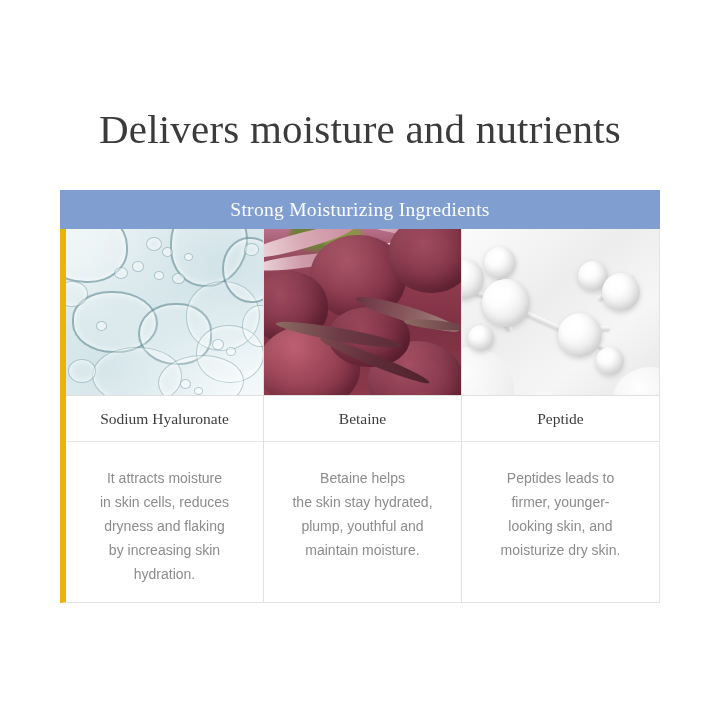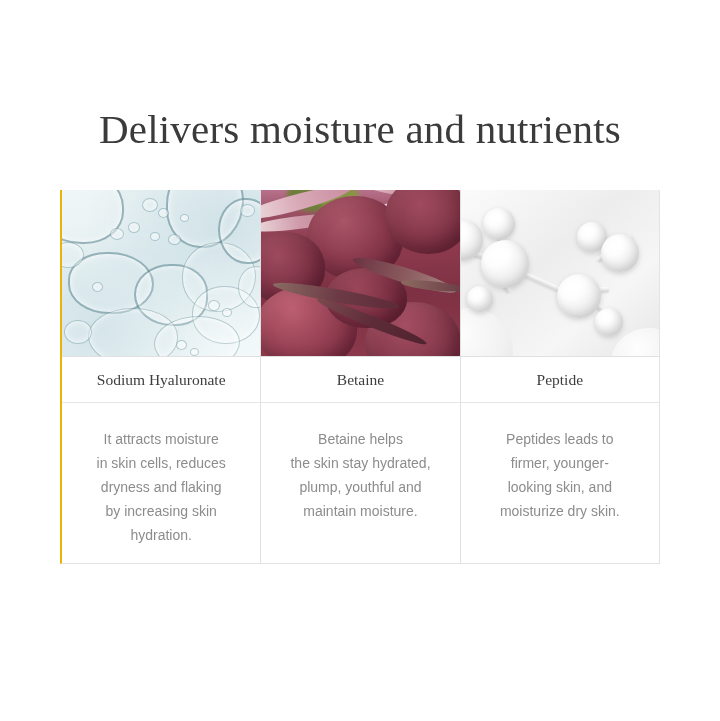--- a/index.html
+++ b/index.html
@@ -56,21 +56,21 @@
     font-family: "Liberation Serif", "DejaVu Serif", serif;
     font-size: 19.5px;
     font-weight: 400;
     letter-spacing: 0.3px;
   }
 
   .table-body {
     display: flex;
     width: 600px;
     height: 374px;
-    border-left: 2px solid #eab308;
+    border-left: 6px solid #eab308;
     border-right: 1px solid #e3e3e3;
     border-bottom: 1px solid #e3e3e3;
     box-sizing: border-box;
   }
 
   .col {
     flex: 1 1 0;
     display: flex;
     flex-direction: column;
     border-right: 1px solid #e0e0e0;
@@ -199,20 +199,23 @@
 </style>
 </head>
 <body>
 
 <div class="page">
 
   <h1 class="page-title">Delivers moisture and nutrients</h1>
 
   <div class="ingredient-table">
 
+    <div class="table-header">
+      <span>Strong Moisturizing Ingredients</span>
+    </div>
 
     <div class="table-body">
 
       <div class="col">
         <div class="cell-image">
           <div class="img-water">
             <div class="bub" style="left:-28px; top:-20px; width:86px; height:70px; border-radius:48% 52% 45% 55%;"></div>
             <div class="bub" style="left:104px; top:-30px; width:74px; height:84px; border-radius:52% 48% 55% 45%;"></div>
             <div class="bub" style="left:6px; top:62px; width:82px; height:58px; border-radius:46% 54% 50% 50%;"></div>
             <div class="bub" style="left:72px; top:74px; width:70px; height:58px; border-radius:52% 48% 46% 54%;"></div>

